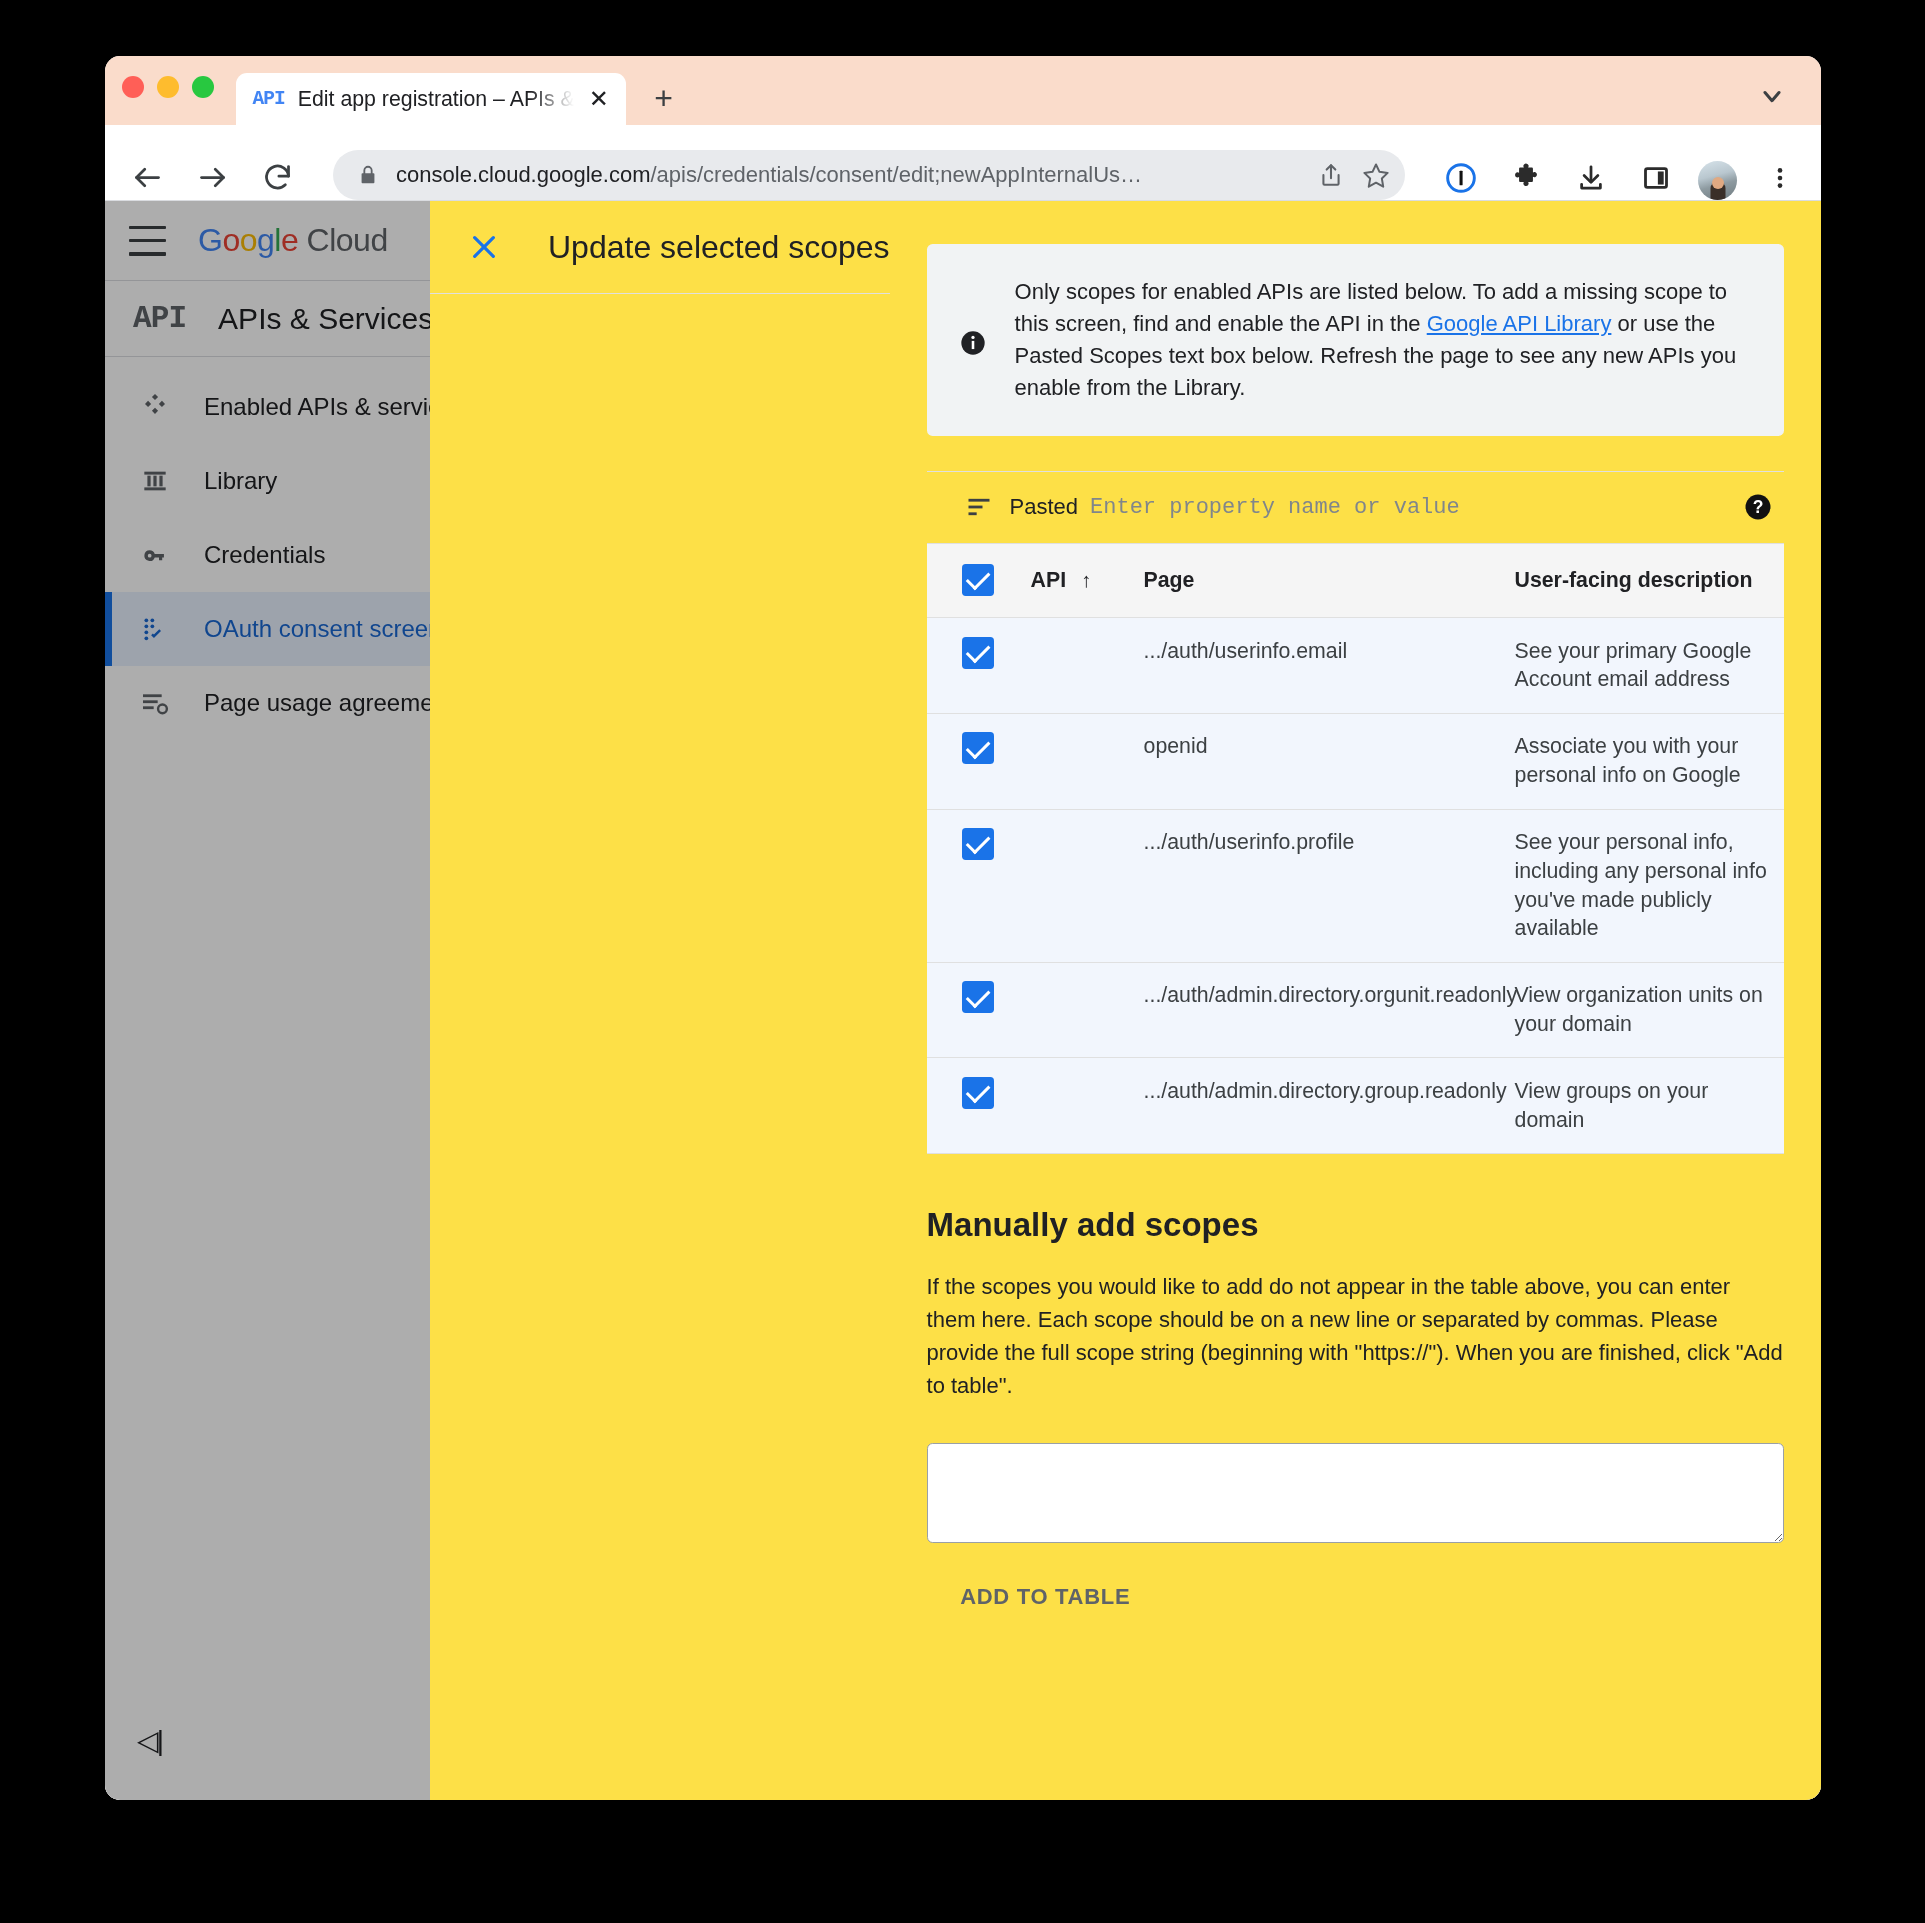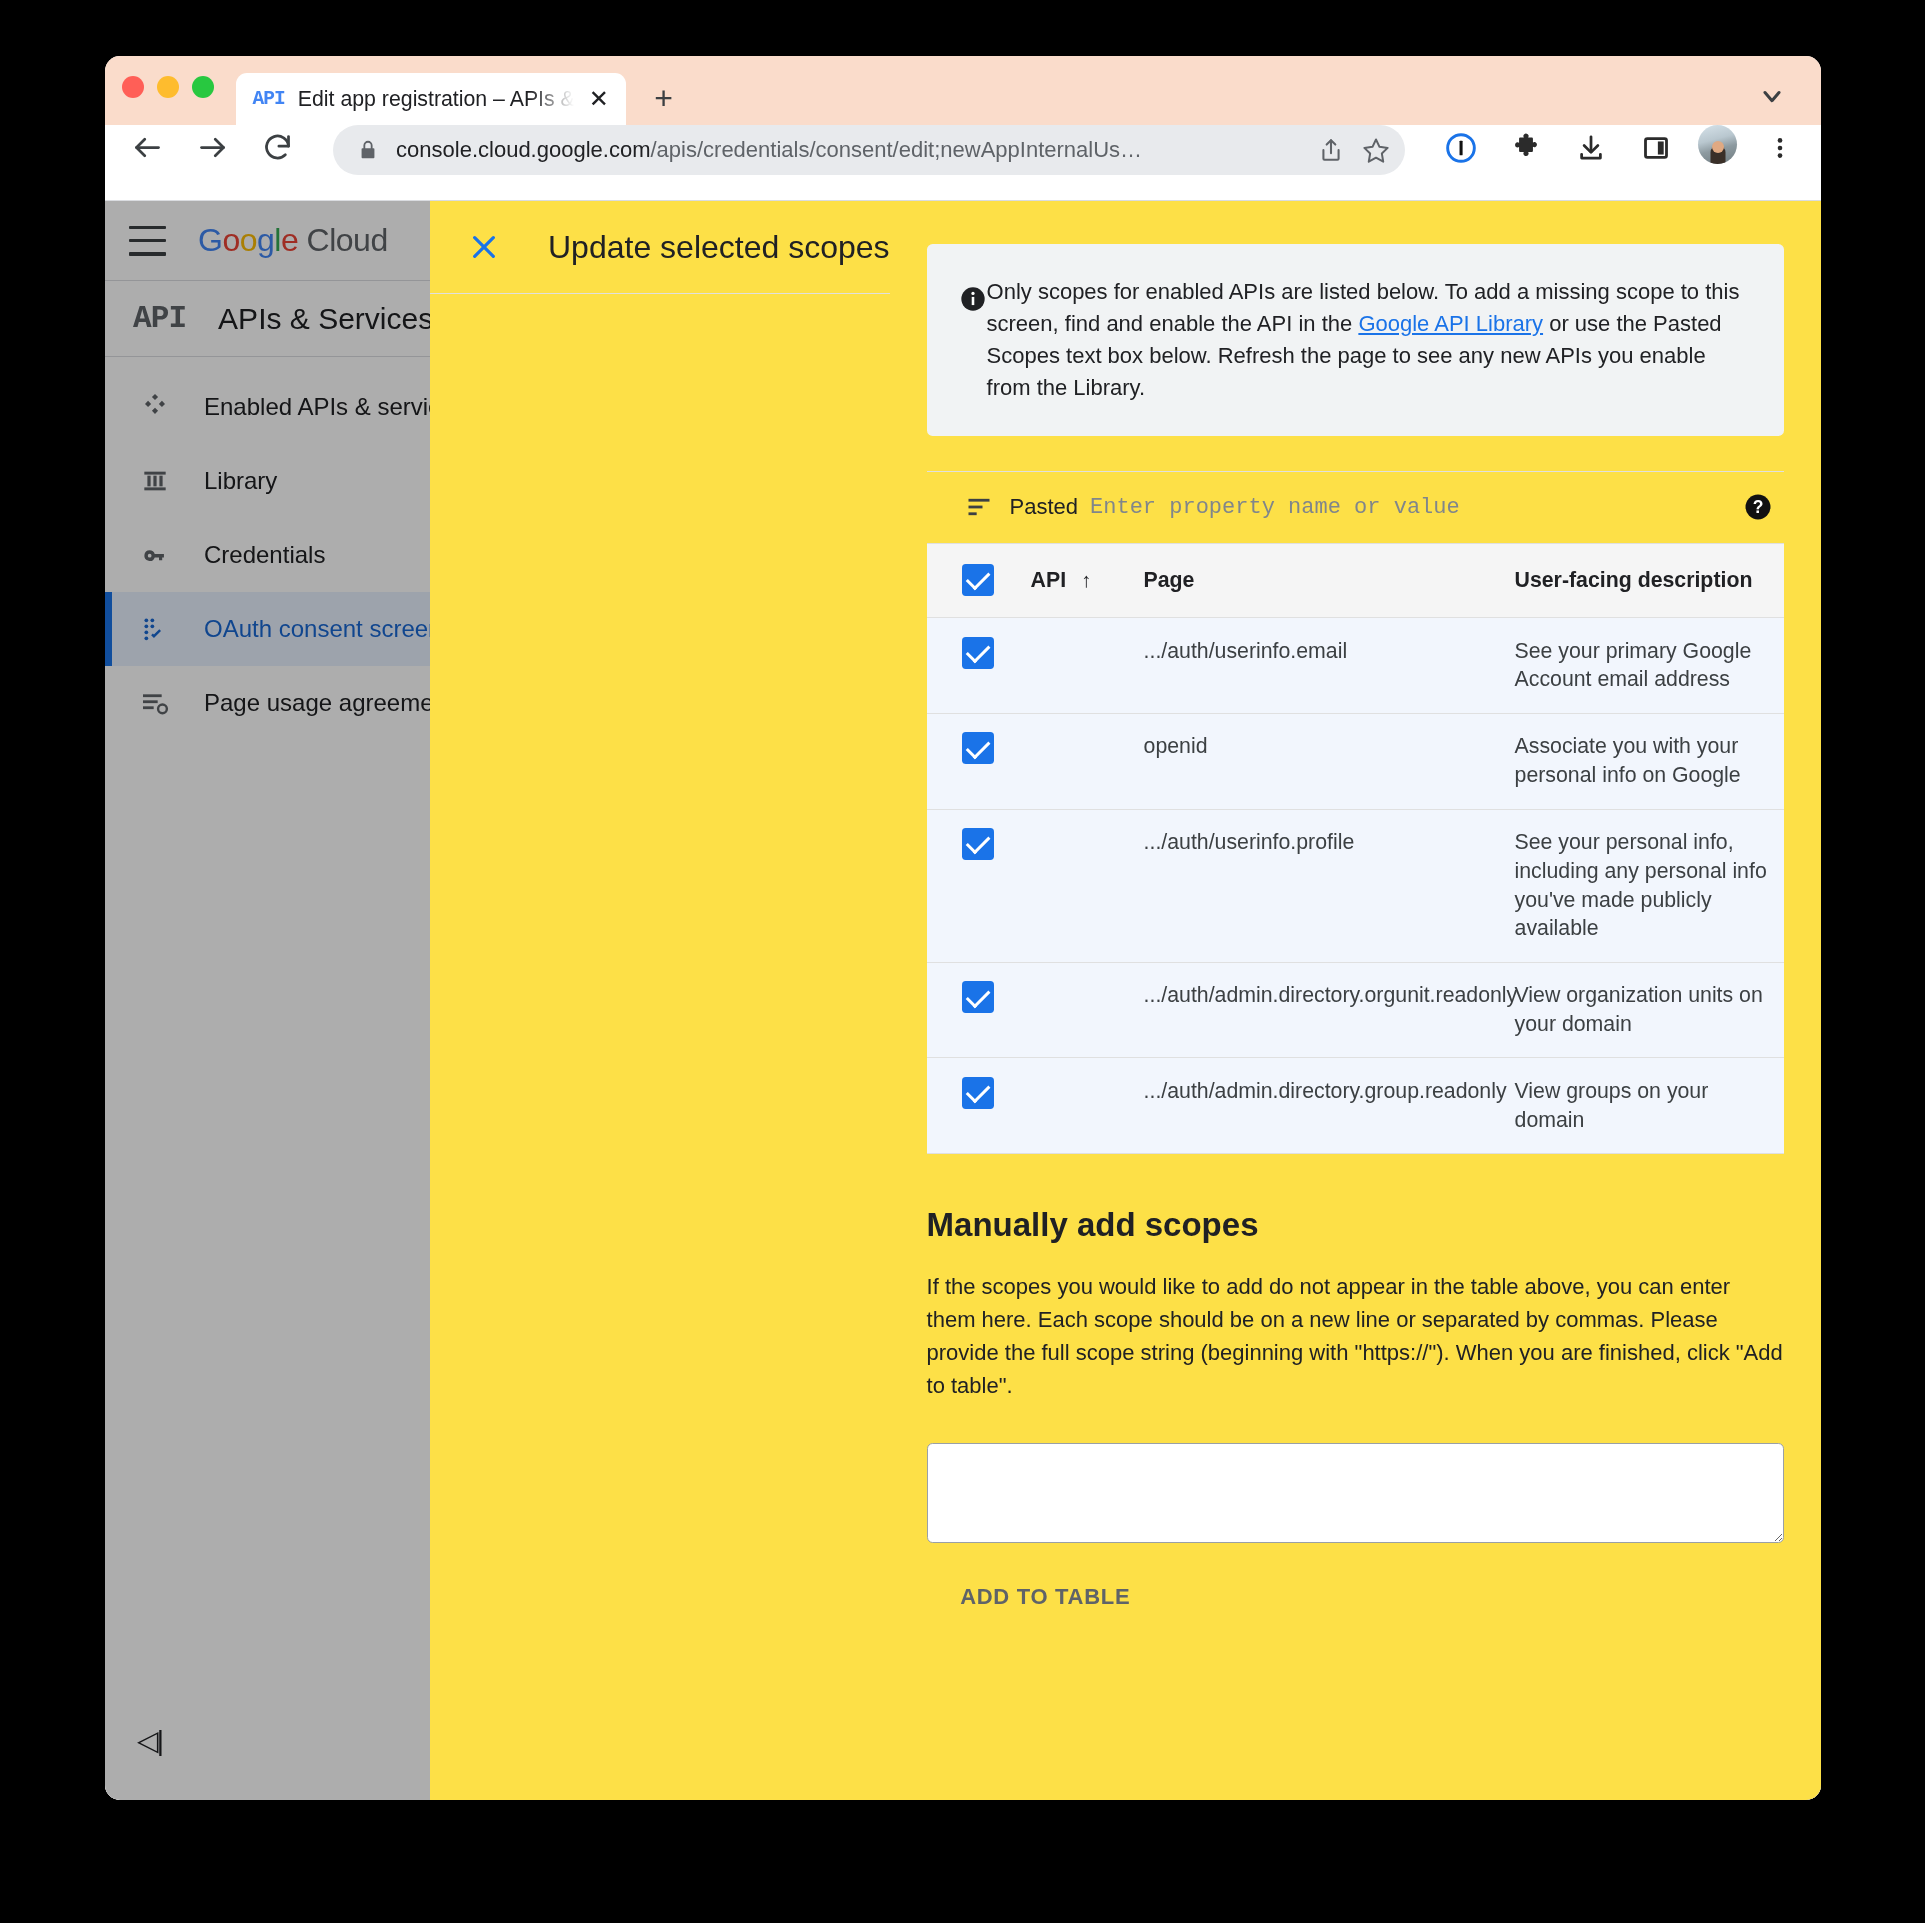--- a/index.html
+++ b/index.html
@@ -75,21 +75,21 @@
   #tabstrip-chevron {
     position: absolute; right: 33px; bottom: 13px;
     width: 32px; height: 32px;
     display: flex; align-items: center; justify-content: center;
   }
 
   
   #toolbar {
     height: 76px;
     background: #ffffff;
-    display: flex; align-items: flex-start;
+    display: flex; align-items: flex-end;
     padding: 0 18.6px 0 20.4px;
     gap: 20px;
     border-bottom: 0.9px solid #dadce0;
     flex: 0 0 auto;
   }
   .tb-icon {
     width: 45px; height: 45px;
     display: flex; align-items: center; justify-content: center;
     color: #3c4043;
     flex: 0 0 auto;
@@ -229,21 +229,22 @@
     padding: 0 37px;
   }
 
   
   #info-banner {
     margin: 43px 0 0 0;
     background: #f1f3f4;
     border-radius: 5.6px;
     display: flex;
     padding: 32px 37px 32px 32px;
-    align-items: flex-start;
+    gap: 28px;
+    align-items: center;
   }
   #info-icon { flex: 0 0 auto; margin-top: 9.3px; }
   #info-text { font-size: 22px; line-height: 1.45; color:#202124; }
   #info-text a { color:#1a73e8; text-decoration: underline; }
 
   
   #filter-row {
     margin-top: 35px;
     border-top: 0.9px solid #e0e0e0;
     height: 72px;

